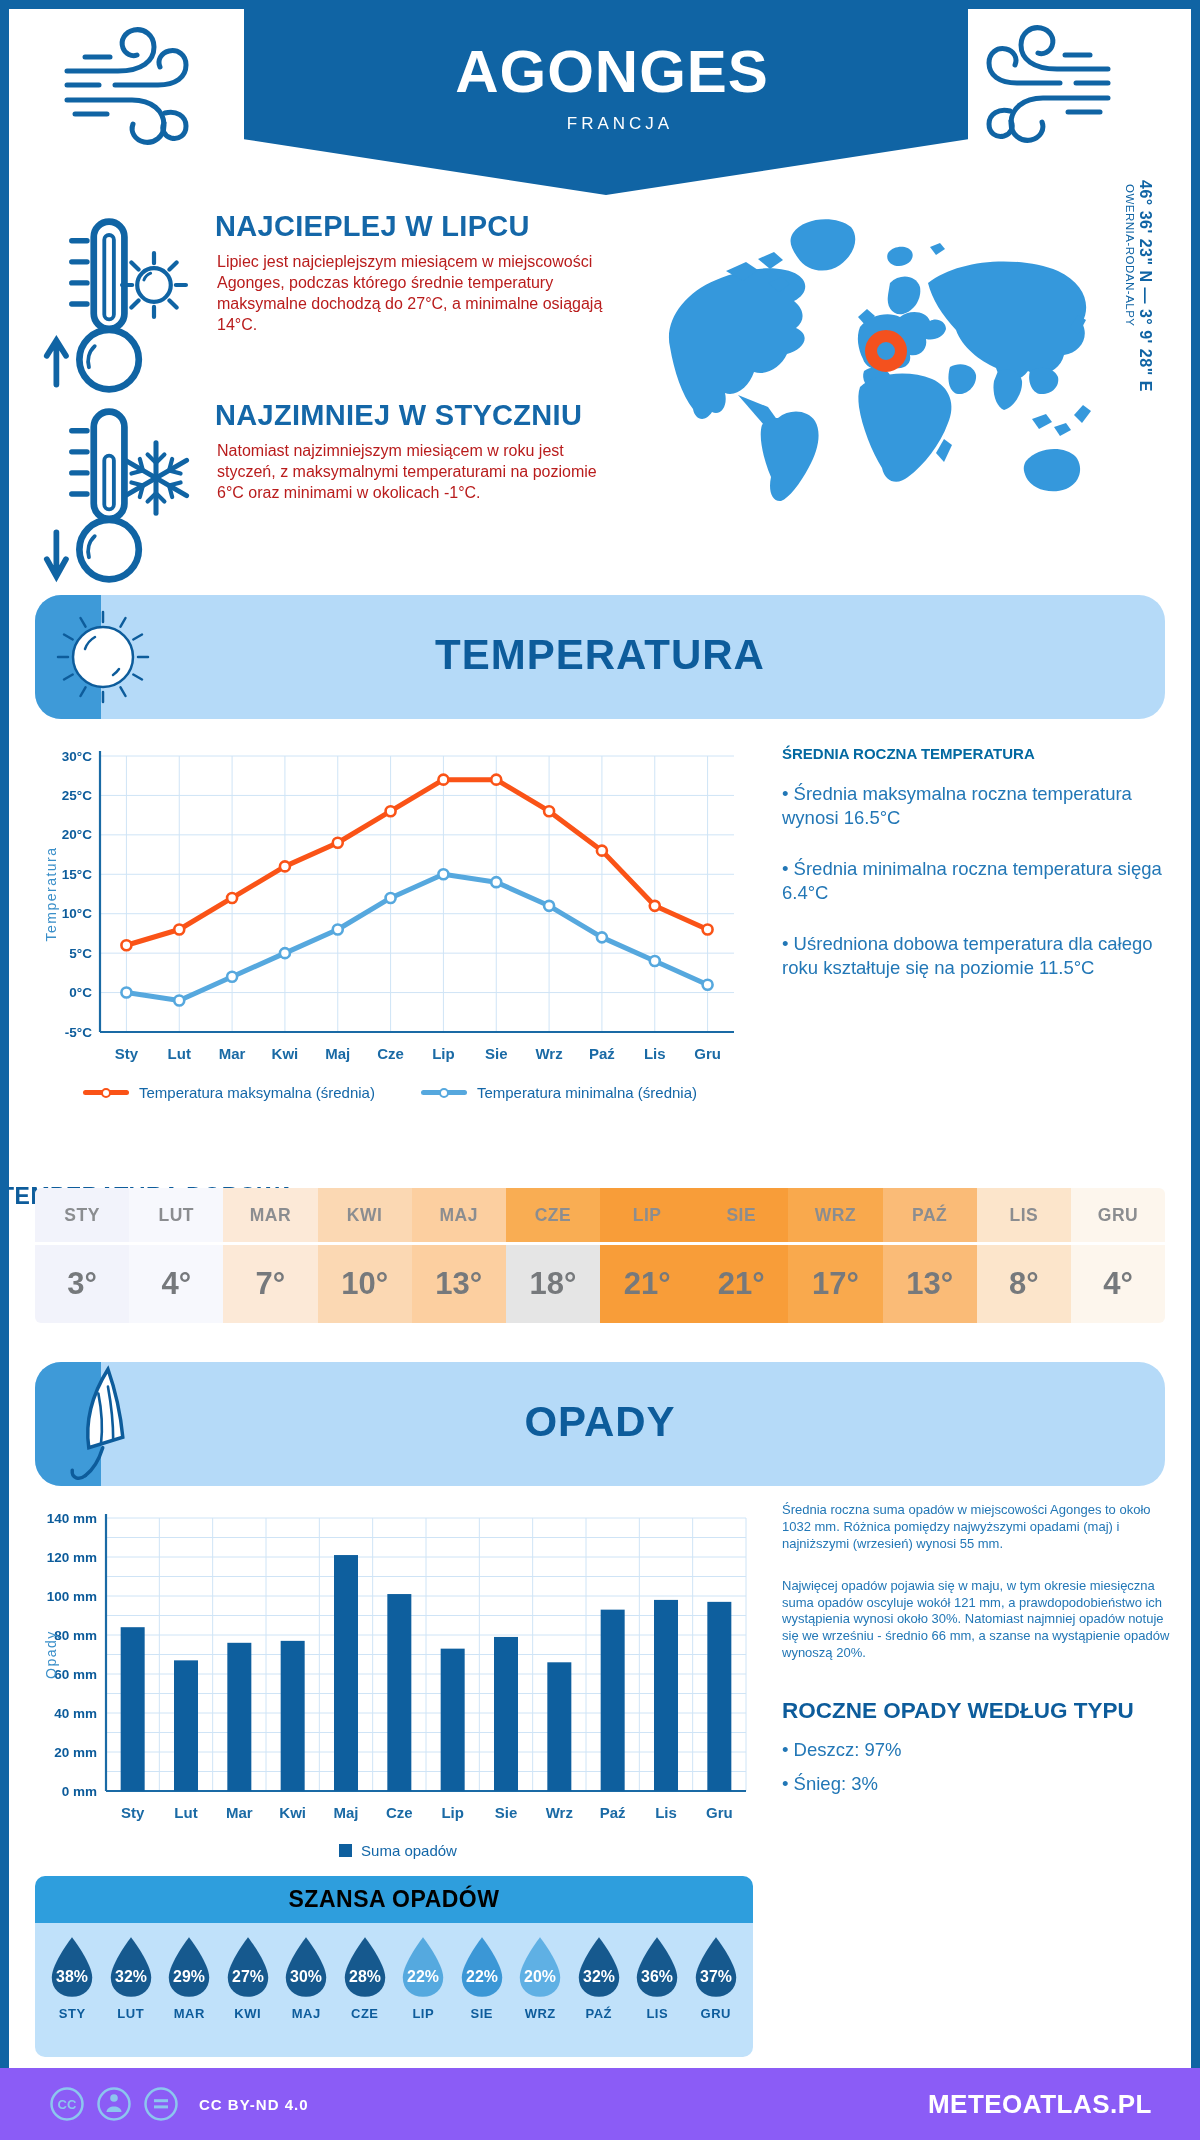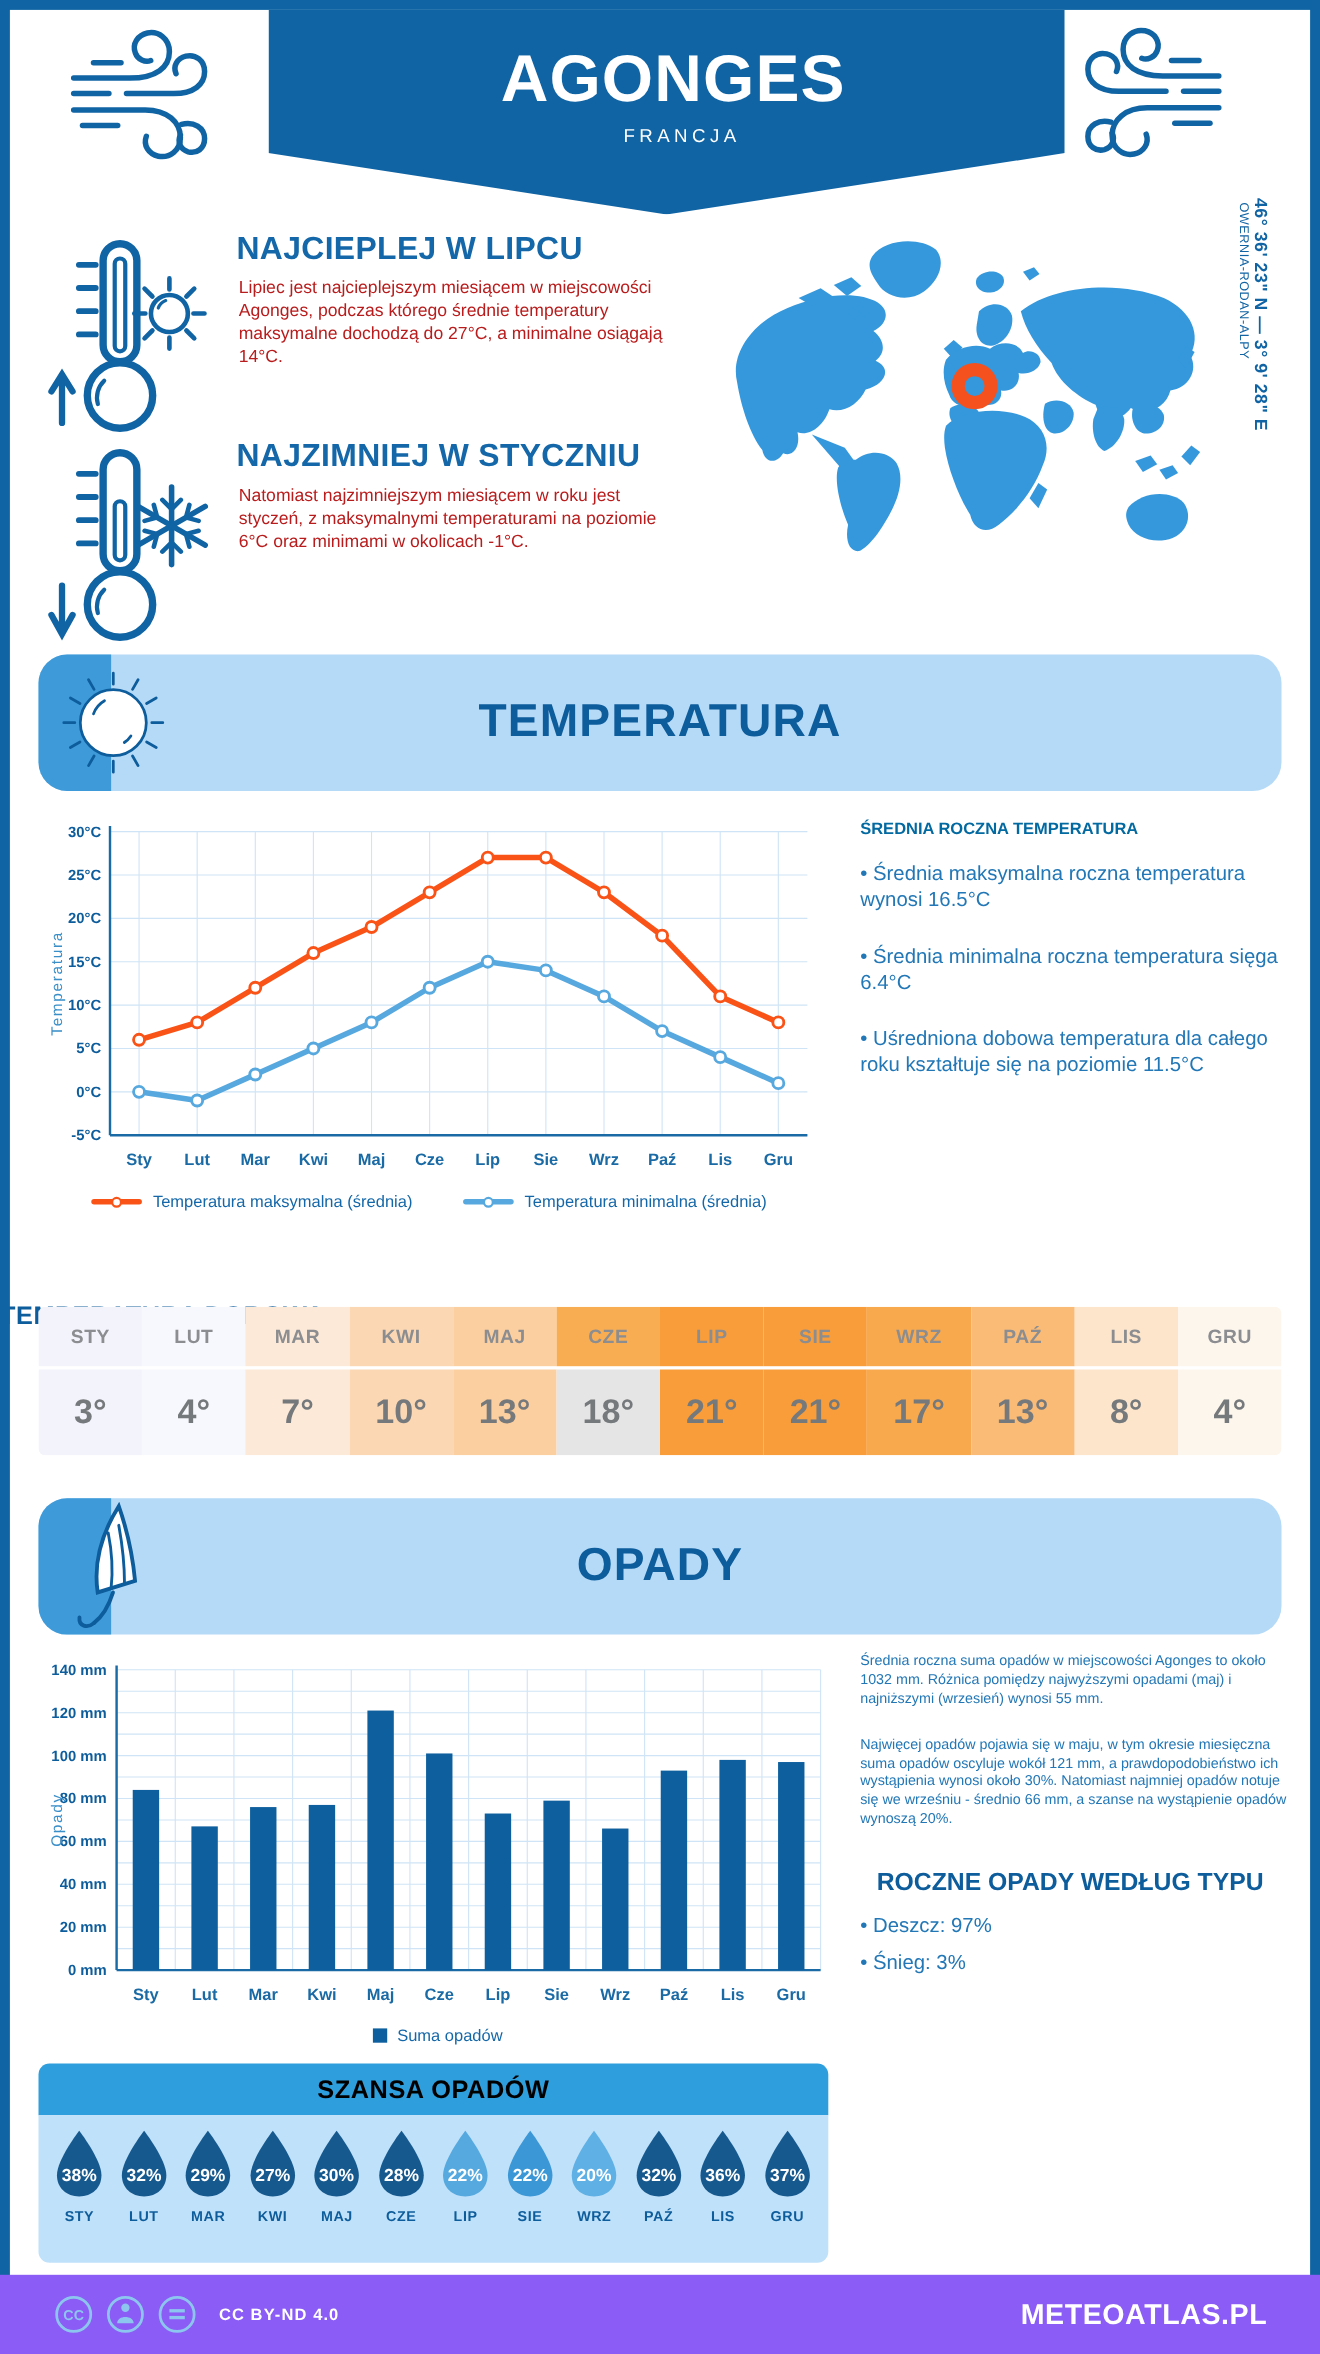--- a/index.html
+++ b/index.html
@@ -61,21 +61,21 @@
                font-size:23px;font-weight:bold;color:#0d5c9b;letter-spacing:.5px;margin-top:37px;}
   .daily{position:absolute;left:35px;top:1188px;width:1130px;display:flex;border-radius:6px;overflow:hidden;}
   .dt-col{flex:1;}
   .dt-head{height:54px;display:flex;align-items:center;justify-content:center;
            font-size:17.5px;font-weight:bold;color:#8b8d90;letter-spacing:.5px;}
   .dt-val{margin-top:3px;height:78px;display:flex;align-items:center;justify-content:center;
           font-size:31px;font-weight:bold;color:#76797c;}
 
   .ptext{position:absolute;left:782px;top:1502px;width:396px;}
   .ptext p{margin:0 0 25px;font-size:13px;line-height:1.3;color:#2277b6;}
-  .ptext h4{margin:36px 15px 14px;font-size:22.5px;font-weight:bold;color:#0d5c9b;}
+  .ptext h4{margin:36px 0 14px;font-size:22.5px;font-weight:bold;color:#0d5c9b;}
   .ptext .tb{margin:0 0 10px;font-size:18.5px;color:#2277b6;}
 
   .bar-legend{position:absolute;left:42px;top:1842px;width:712px;display:flex;justify-content:center;
               align-items:center;font-size:15px;color:#1467a8;}
   .bar-legend .sq{display:inline-block;width:13px;height:13px;margin-right:9px;}
 
   .chance{position:absolute;left:35px;top:1876px;width:718px;}
   .chance .ch-head{height:47px;background:#2e9edd;border-radius:10px 10px 0 0;
                    display:flex;align-items:center;justify-content:center;
                    font-size:23px;font-weight:bold;color:#000000;letter-spacing:.5px;}

